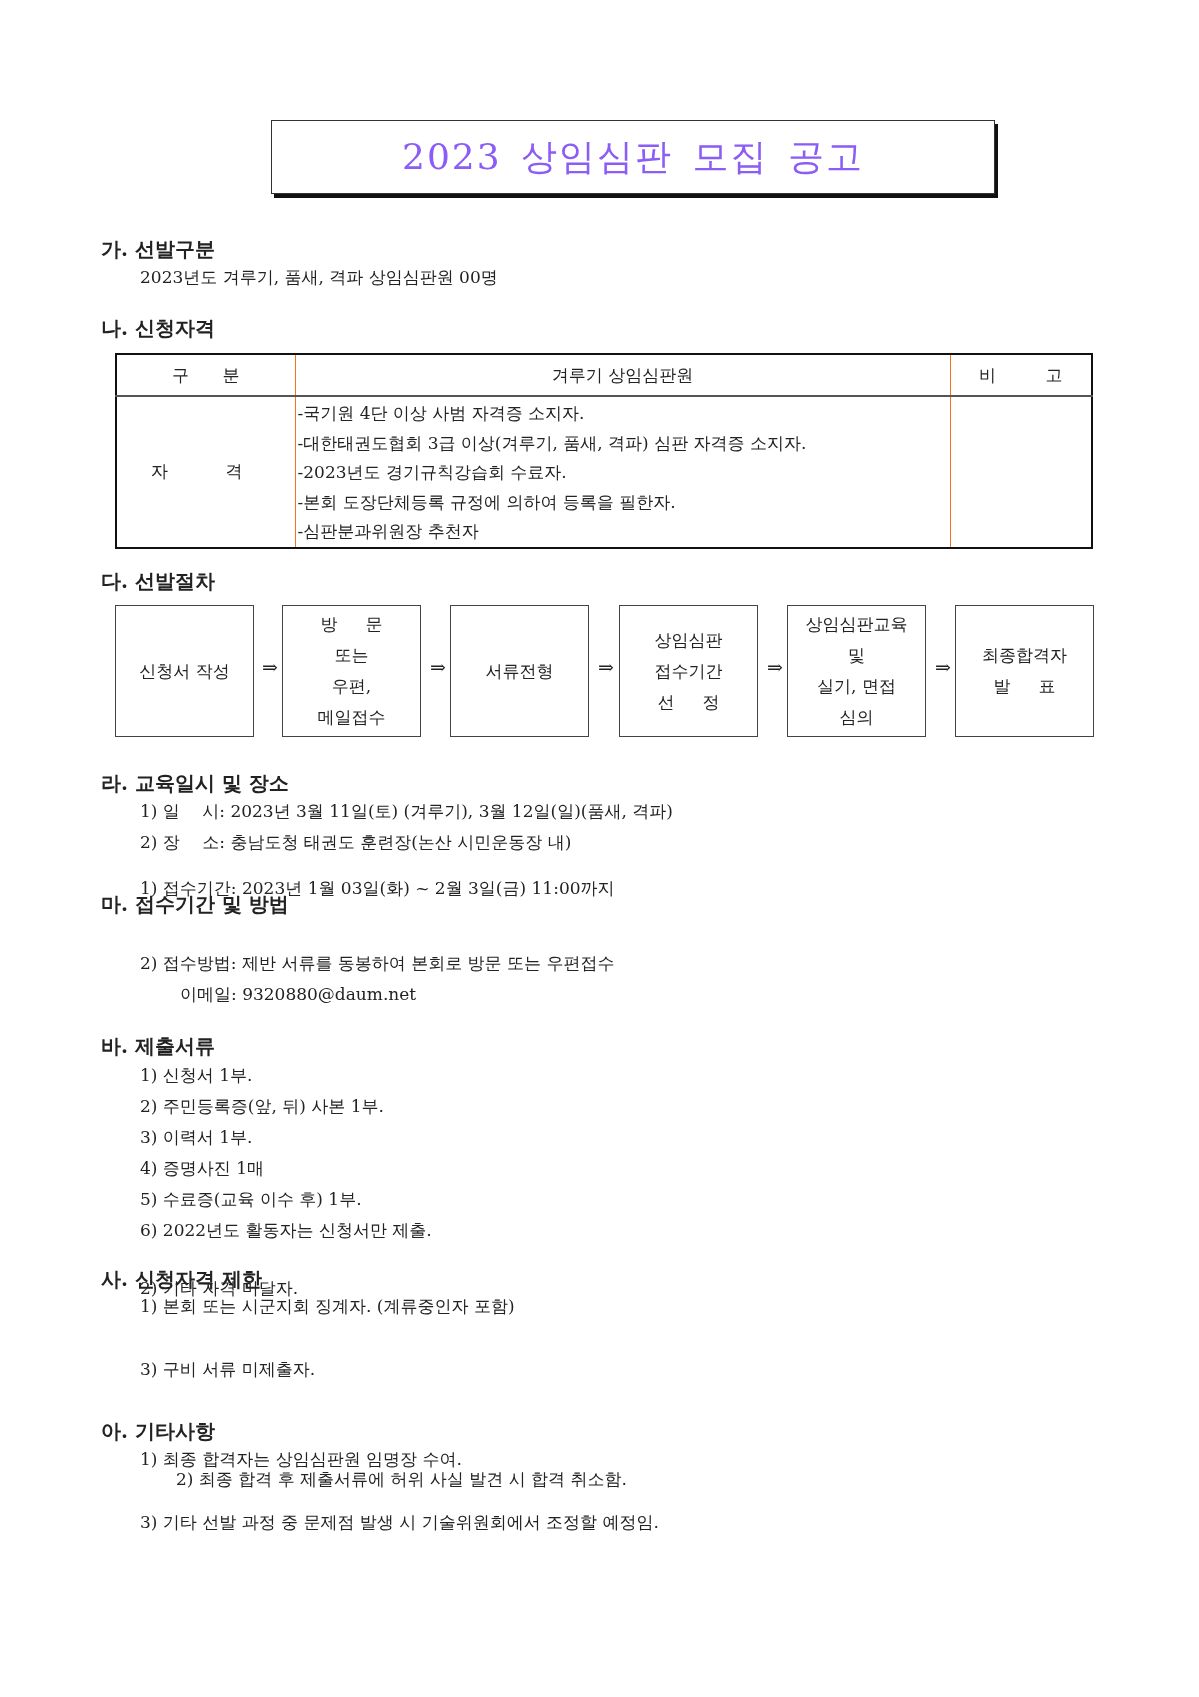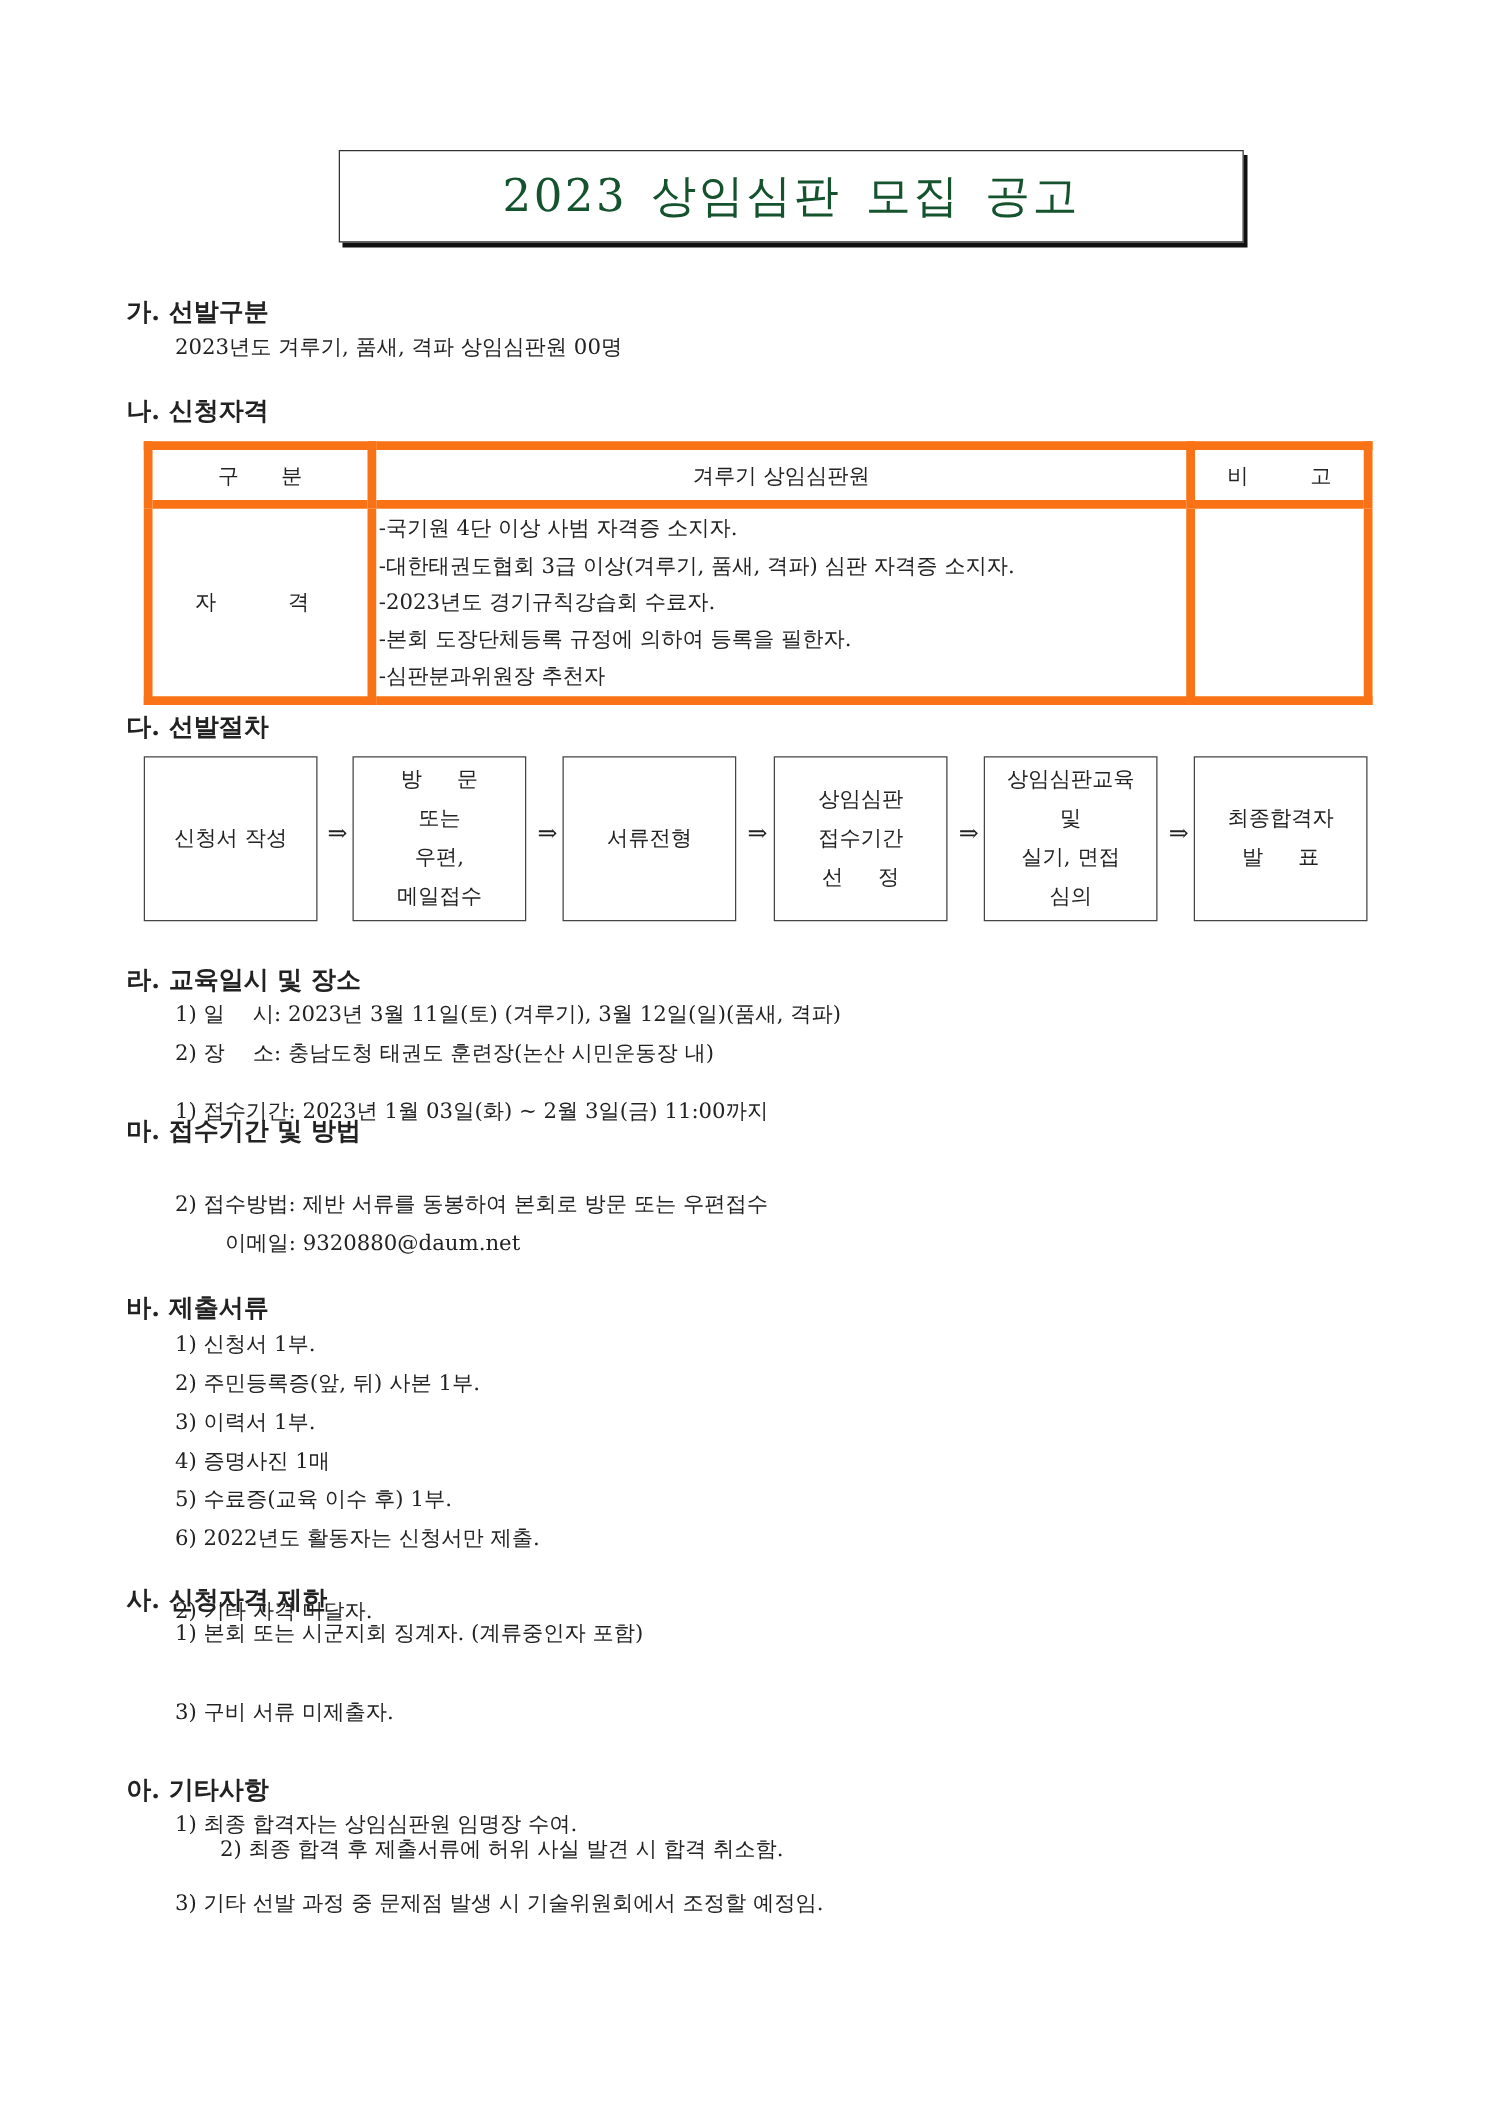--- a/index.html
+++ b/index.html
@@ -8,30 +8,30 @@
     font-family: "DejaVu Serif", "Liberation Serif", serif;
     color: #1a1a1a;
   }
   .abs { position: absolute; white-space: nowrap; }
   .title-box {
     position: absolute; left: 271px; top: 120px; width: 722px; height: 72px;
     border: 1.5px solid #333; background: #fff;
     box-shadow: 3px 4px 0 0 #111;
     display: flex; align-items: center; justify-content: center;
   }
-  .title-text { font-size: 36px; letter-spacing: 2px; color: #14532d; word-spacing: 6px; }
+  .title-text { font-size: 36px; letter-spacing: 2px; color: #8b5cf6; word-spacing: 6px; }
   .h { font-size: 20px; font-weight: bold; color: #222; }
   .t { font-size: 17px; color: #222; }
 
   table.qual {
     position: absolute; left: 115px; top: 353px; width: 976px; height: 189px;
     border-collapse: collapse; border: 2.5px solid #111; table-layout: fixed;
     font-size: 17px; color: #222;
   }
-  table.qual th, table.qual td { border: 7px solid #f97316; padding: 0; }
+  table.qual th, table.qual td { border: 1px solid #f97316; padding: 0; }
   table.qual thead th { height: 40px; font-weight: normal; text-align: center; border-bottom: 2px double #555; }
   table.qual td.cat { text-align: left; letter-spacing: 26px; padding-left: 34px; }
   table.qual td.items { vertical-align: top; padding-top: 2px; }
   table.qual td.items div { height: 29.5px; line-height: 29.5px; padding-left: 2px; }
   .spaced-gubun { letter-spacing: 14px; padding-left: 14px; }
   .spaced-bigo { letter-spacing: 22px; padding-left: 22px; }
 
   .flow-box {
     position: absolute; top: 605px; width: 139px; height: 132px;
     border: 1.5px solid #444; box-sizing: border-box;

